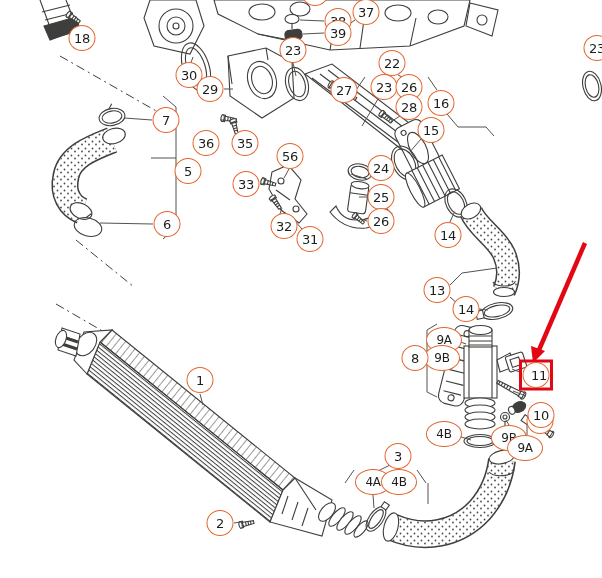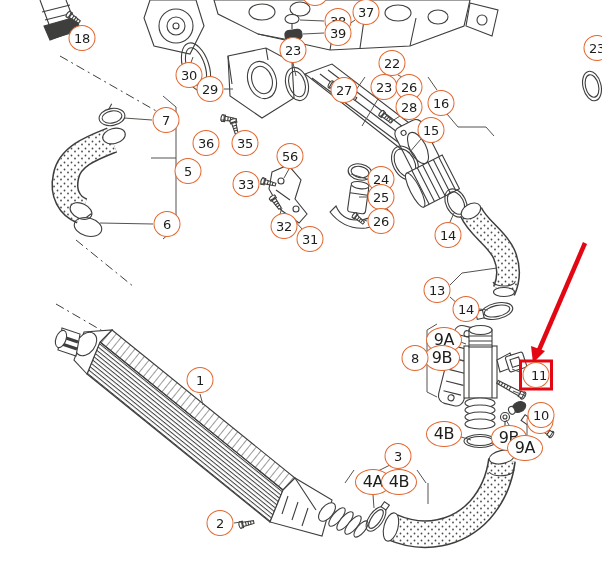--- a/index.html
+++ b/index.html
@@ -6,21 +6,21 @@
   .stage{position:relative;width:602px;height:578px;background:#ffffff;overflow:hidden;
          font-family:"DejaVu Sans",sans-serif;}
   .stage svg{position:absolute;left:0;top:0;}
   .art{stroke:#3e3e3c;stroke-width:1.1;fill:none;}
   .dashdot{stroke:#3e3e3c;stroke-width:1;fill:none;stroke-dasharray:9 4 2 4;}
   .leader{stroke:#55534f;stroke-width:1;fill:none;}
   .balloon{position:absolute;box-sizing:border-box;width:27px;height:26px;
            border:1.7px solid #e2672f;border-radius:50%;background:#fff;color:#1d1d1b;
            display:flex;align-items:center;justify-content:center;font-size:13px;
            line-height:1;transform:translate(-50%,-50%);z-index:3;letter-spacing:-0.3px;}
-  .balloon.wide{width:36px;font-size:16px;}
+  .balloon.wide{width:36px;font-size:12px;}
   .red-box{position:absolute;box-sizing:border-box;width:34px;height:31px;
            border:3.5px solid #e30613;transform:translate(-50%,-50%);z-index:2;background:transparent;}
 </style>
 </head>
 <body>
 
 <div class="stage">
 <svg width="602" height="578" viewBox="0 0 602 578">
   <defs>
     <pattern id="dots" width="7" height="7" patternUnits="userSpaceOnUse">
@@ -324,21 +324,21 @@
       <div class="balloon" style="left: 431px; top: 130px; border-color: rgb(226, 103, 47);">15</div>
       <div class="balloon" style="left: 166px; top: 120px; border-color: rgb(226, 103, 47);">7</div>
       <div class="balloon" style="left: 206px; top: 120px; border-color: rgb(226, 103, 47); margin-top: 23px;">36</div>
       <div class="balloon" style="left: 245px; top: 143px; border-color: rgb(226, 103, 47);">35</div>
       <div class="balloon" style="left: 188px; top: 171px; border-color: rgb(226, 103, 47);">5</div>
       <div class="balloon" style="left: 246px; top: 184px; border-color: rgb(226, 103, 47);">33</div>
       <div class="balloon" style="left: 290px; top: 156px; border-color: rgb(226, 103, 47);">56</div>
       <div class="balloon" style="left: 167px; top: 224px; border-color: rgb(226, 103, 47);">6</div>
       <div class="balloon" style="left: 284px; top: 226px; border-color: rgb(226, 103, 47);">32</div>
       <div class="balloon" style="left: 310px; top: 239px; border-color: rgb(226, 103, 47);">31</div>
-      <div class="balloon" style="left: 381px; top: 179px; border-color: rgb(226, 103, 47);">24</div>
+      <div class="balloon" style="left: 381px; top: 168px; border-color: rgb(226, 103, 47);">24</div>
       <div class="balloon" style="left: 381px; top: 197px; border-color: rgb(226, 103, 47);">25</div>
       <div class="balloon" style="left: 381px; top: 221px; border-color: rgb(226, 103, 47);">26</div>
       <div class="balloon" style="left: 448px; top: 235px; border-color: rgb(226, 103, 47);">14</div>
       <div class="balloon" style="left: 437px; top: 290px; border-color: rgb(226, 103, 47);">13</div>
       <div class="balloon" style="left: 466px; top: 309px; border-color: rgb(226, 103, 47);">14</div>
       <div class="balloon wide" style="left: 444px; top: 340px; border-color: rgb(226, 103, 47);">9A</div>
       <div class="balloon wide" style="left: 442px; top: 358px; border-color: rgb(226, 103, 47);">9B</div>
       <div class="balloon" style="left: 415px; top: 358px; border-color: rgb(226, 103, 47);">8</div>
       <div class="red-box" style="left: 536px; top: 375px; border-color: rgb(227, 6, 19);"></div>
       <div class="balloon" style="left: 536px; top: 375px; border-color: rgb(226, 103, 47); padding-left: 6px;">11</div>

